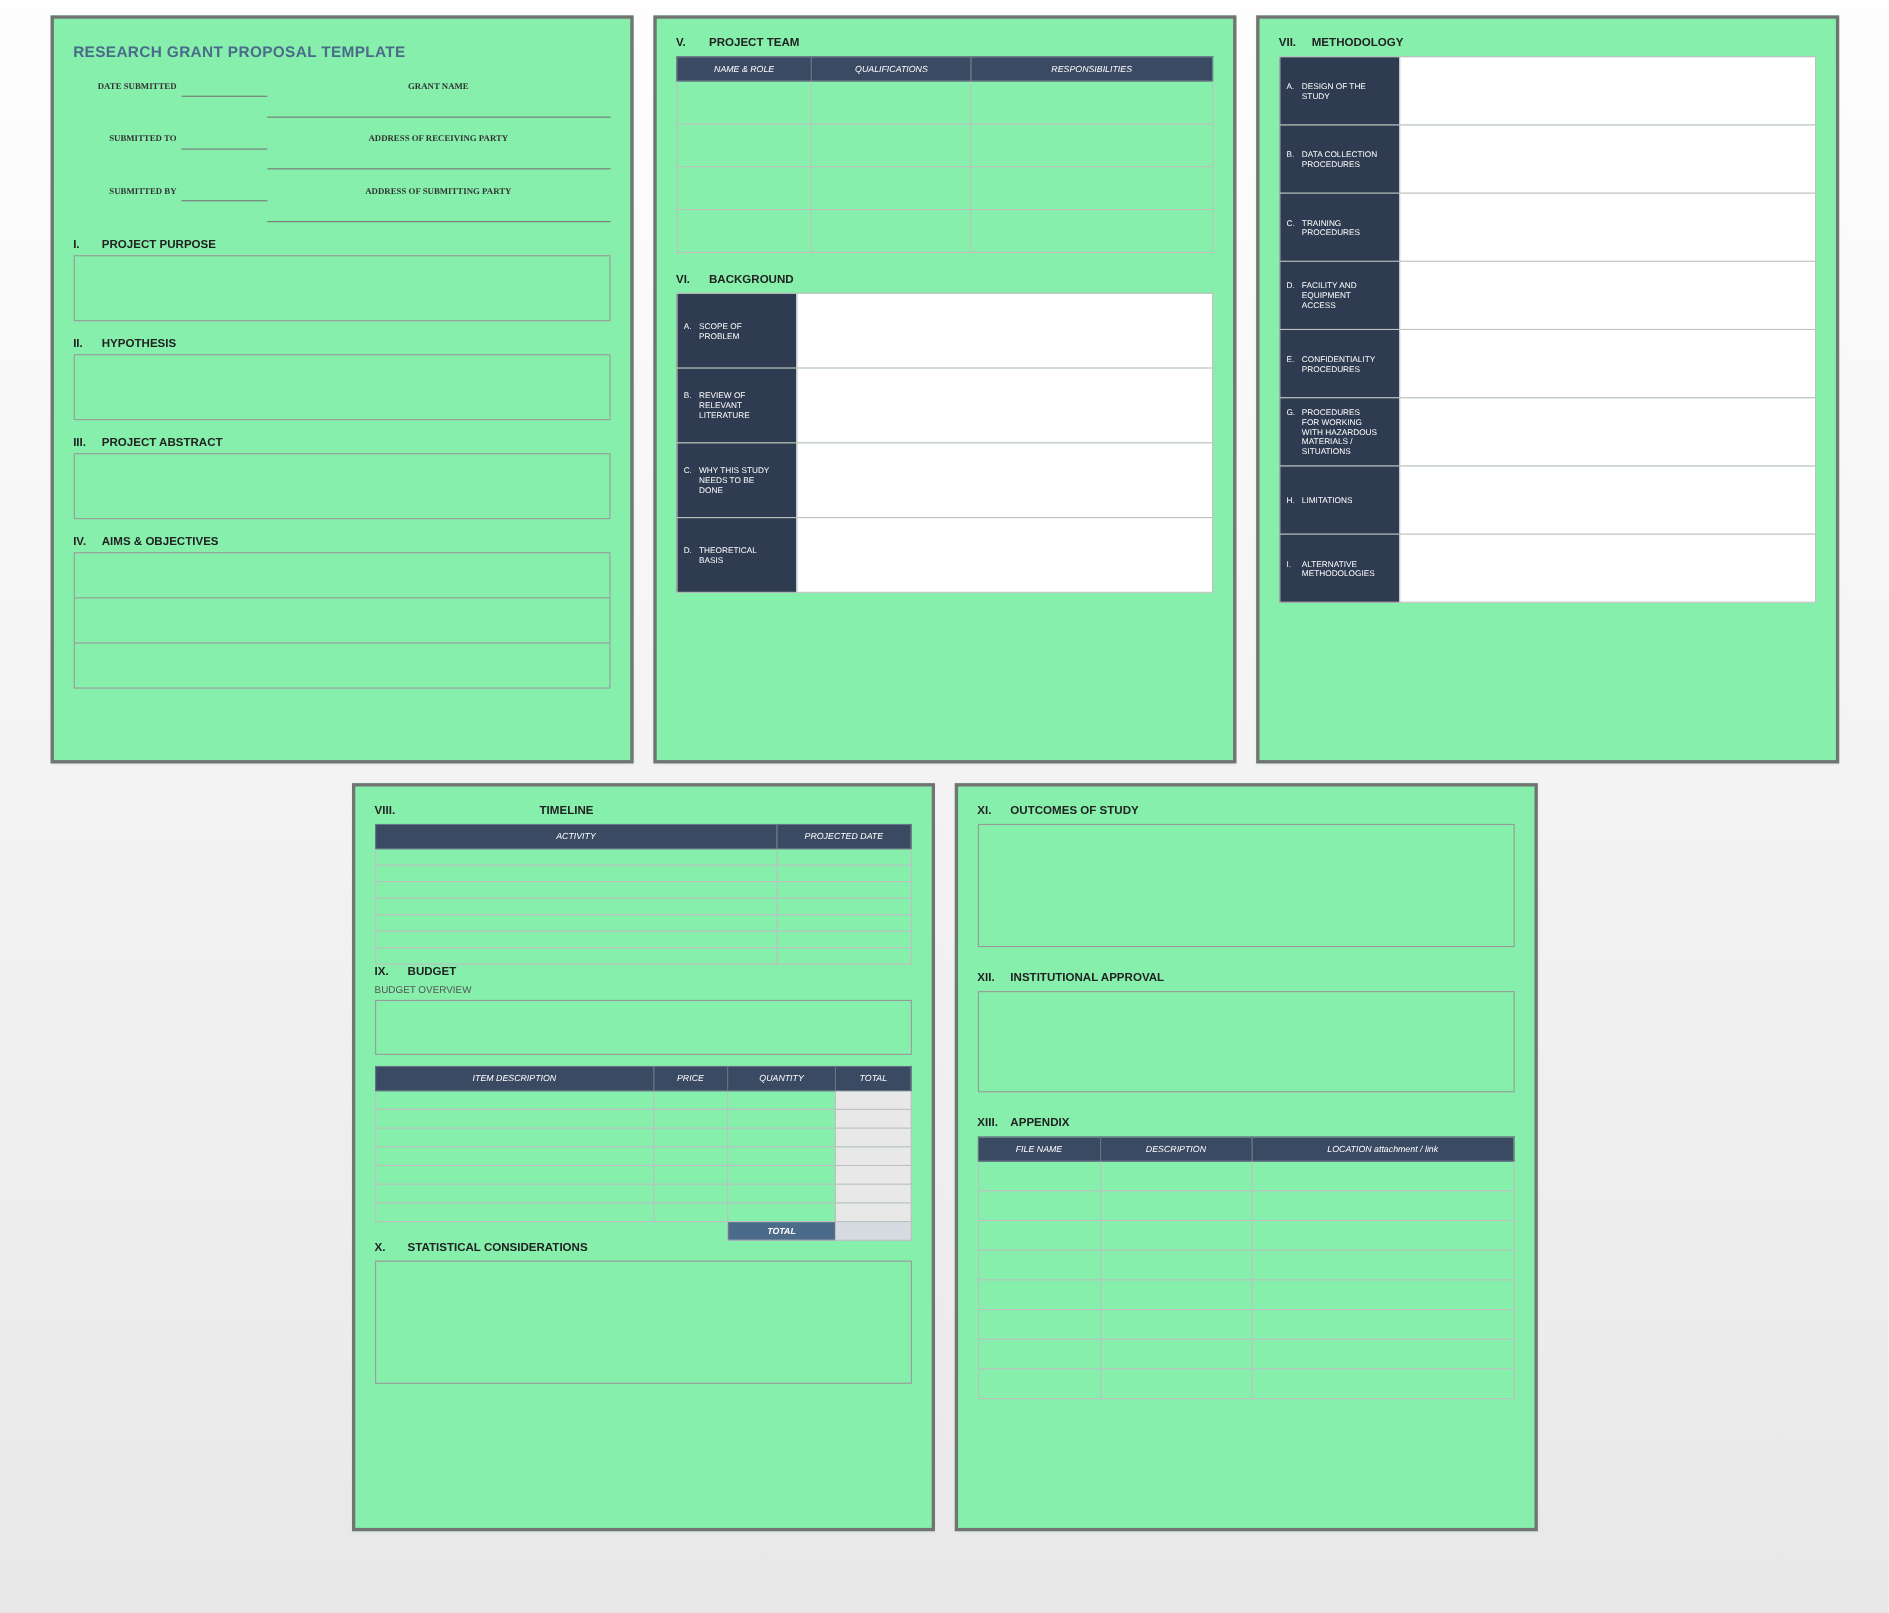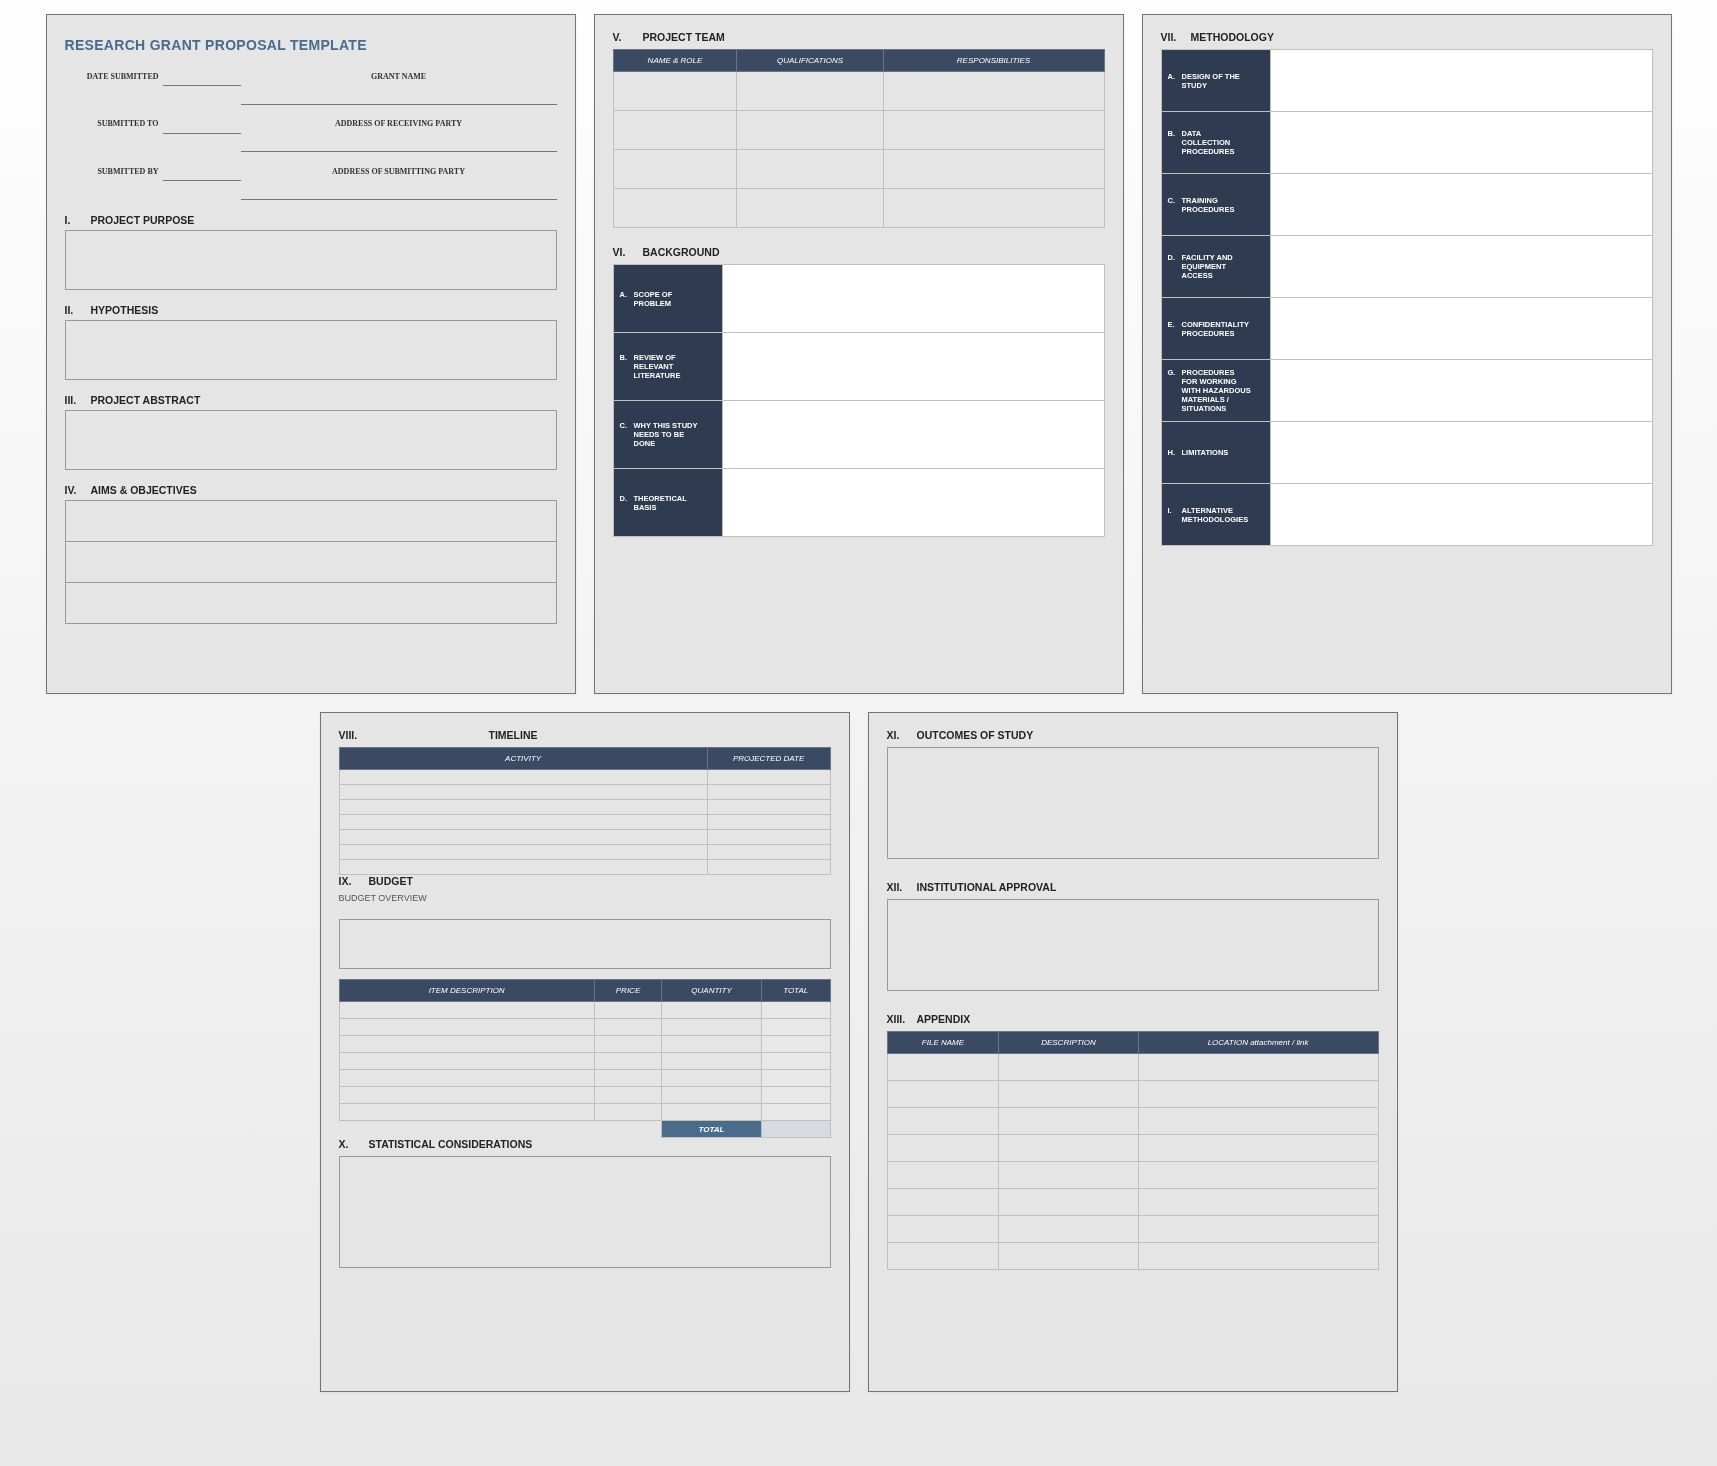--- a/index.html
+++ b/index.html
@@ -5,22 +5,22 @@
   html,body{margin:0;padding:0;}
   body{
     width:1717px;
     background:linear-gradient(#fefefe,#e8e8e8);
     font-family:Arial,Helvetica,sans-serif;
     color:#2c3e50;
     padding:14px 0 60px 0;
   }
   .row{display:flex;justify-content:center;gap:18px;margin-bottom:18px;}
   .page{
-    background:#e5e5e5;
-    border:1px solid #737373;
+    background:#86efac;
+    border:3px solid #737373;
     box-shadow:0 1px 3px rgba(0,0,0,.05);
     box-sizing:border-box;
     padding:16px 18px;
   }
   .page-top{width:530px;height:680px;}
   .page-bot{width:530px;height:680px;}
 
   
   .title{color:#4a6b8a;font-weight:bold;font-size:14px;letter-spacing:.3px;margin:6px 0 14px 0;}
   .meta{font-size:8px;color:#333;}
@@ -42,30 +42,30 @@
   .tbl{border-collapse:collapse;width:100%;font-style:italic;}
   .tbl th{background:#3b4a63;color:#fff;font-size:8px;font-weight:normal;padding:6px 4px;border:1px solid #6b7485;text-align:center;}
   .tbl td{border:1px solid #bfbfbf;height:36px;font-size:9px;}
   .tbl-tl td{height:12px;}
   .tbl-bud td{height:14px;}
   .tbl-bud .shade{background:#e8e8e8;}
   .tbl-bud .shade2{background:#d6dbe2;}
   .tbl-app td{height:24px;}
 
   
-  .dark-rows{border-collapse:collapse;width:100%;font-weight:bold;}
+  .dark-rows{border-collapse:collapse;width:100%;}
   .dark-rows td{border:1px solid #bfbfbf;}
   .dark-rows .lab{background:#2f3b50;color:#fff;font-size:7.5px;padding:6px 6px;width:96px;vertical-align:middle;height:auto;}
   .dark-rows .lab .let{display:inline-block;width:14px;vertical-align:top;}
   .dark-rows .lab .txt{display:inline-block;width:70px;vertical-align:top;}
   .dark-rows .cell{background:#fff;}
   .bg-h{height:68px;}
   .mt-h{height:62px;}
 
-  .sub-h{font-size:9px;color:#555;margin:2px 0 16px 0;}
+  .sub-h{font-size:9px;color:#555;margin:2px 0 4px 0;}
 </style>
 </head>
 <body>
 
 <div class="row">
 
   <div class="page page-top">
     <div class="title">RESEARCH GRANT PROPOSAL TEMPLATE</div>
     <table class="meta" style="width:100%;border-collapse:collapse;">
       <tbody>

